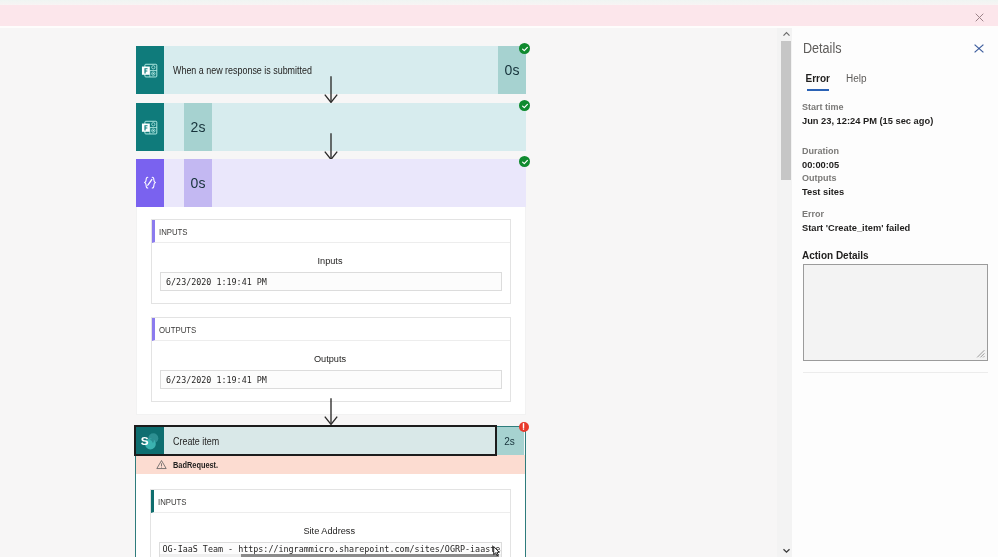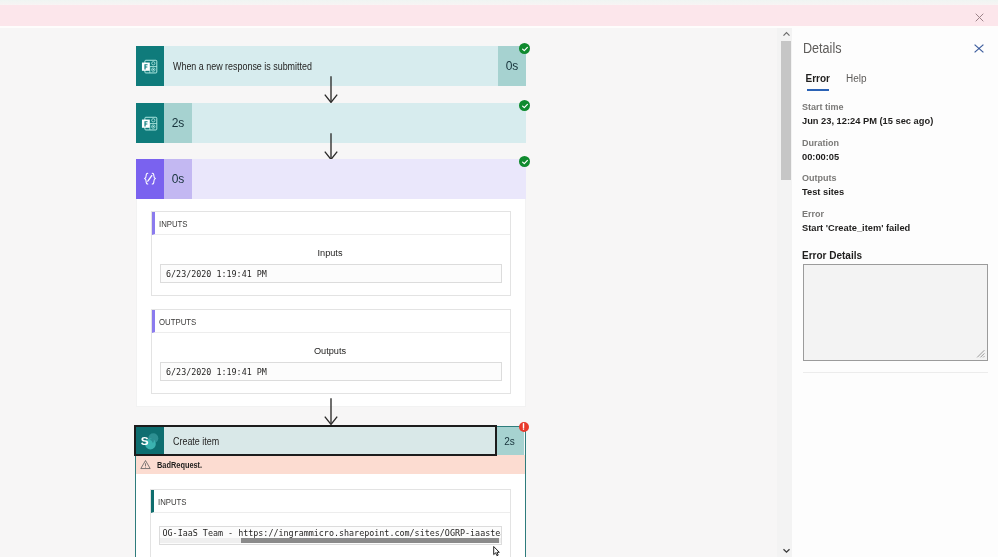--- a/index.html
+++ b/index.html
@@ -8,25 +8,25 @@
   .root { position:relative; width:998px; height:557px; overflow:hidden; background:#f7f6f6; }
 
   .banner { position:absolute; left:0; top:5px; width:998px; height:21px; background:#fce6eb; }
   .topstrip { position:absolute; left:0; top:0; width:998px; height:5px; background:linear-gradient(#eff5f2,#f8f4f4); }
   .underbar { position:absolute; left:0; top:26px; width:998px; height:3px; background:#fefdfc; }
   .banner-close { position:absolute; left:975px; top:13px; width:9px; height:9px; cursor:pointer; line-height:0; }
 
   .canvas { position:absolute; left:0; top:28px; width:777px; height:529px; background:#f7f6f6; overflow:hidden; }
 
   .node { position:absolute; left:136px; width:390px; }
-  .hdr { position:relative; height:40px; display:flex; align-items:stretch; }
+  .hdr { position:relative; height:48px; display:flex; align-items:stretch; }
   .hdr-icon { width:28px; flex:0 0 28px; display:flex; align-items:center; justify-content:center; }
   .hdr-title { flex:1 1 auto; display:flex; align-items:center; padding-left:9px; font-size:10.5px; color:#252423; }
   .hdr-title > span { display:inline-block; transform:scaleX(0.85); transform-origin:left center; white-space:nowrap; }
-  .hdr-dur { width:28px; flex:0 0 28px; display:flex; align-items:center; justify-content:center; font-size:12px; color:#16323a; }
+  .hdr-dur { width:28px; flex:0 0 28px; display:flex; align-items:center; justify-content:center; font-size:14px; color:#16323a;margin-left:20px; }
   .badge { position:absolute; width:11px; height:11px; border-radius:50%; top:-3px; right:-4px; display:flex; align-items:center; justify-content:center; }
 
   .arrow { position:absolute; left:324px; width:14px; }
 
   .cardbody { background:#fff;text-align:center; }
   .sect { background:#fff; border:1px solid #e3e3e3; margin-bottom:0; }
   .sect-hdr { height:23px; display:flex; align-items:center; padding-left:4px; font-size:9.5px; color:#3b3a39; border-bottom:1px solid #ededed; }
   .sect-hdr > span { display:inline-block; transform:scaleX(0.82); transform-origin:left center; }
   .sect-body { padding:13px 8px 12px 8px; }
   .fld-label { font-size:9.2px; color:#252423; margin-bottom:5px; line-height:11px; margin-left:-2px; }
@@ -47,21 +47,21 @@
   .errbox { position:absolute; left:10.5px; top:236px; width:185px; height:97px; border:1px solid #9b9b9b; background:#f3f3f3; padding:4px 6px 0 6px; font-size:9.1px; line-height:11.6px; color:#1f1e1d; overflow:hidden; white-space:nowrap; }
   .grip { position:absolute; right:2px; bottom:2px; width:9px; height:9px; }
   .pane-rule { position:absolute; left:10.5px; top:344px; width:185px; height:1px; background:#ececec; }
 
   
   .selnode { border:1.8px solid #2e7c7c; border-bottom:none; }
   .selbox { position:absolute; left:-1.8px; top:-1.8px; width:363px; height:31px; border:2px solid #1c1c1c; z-index:3; pointer-events:none; }
   .selhdr { background:#d9e8e8; height:28px; width:360px; margin-left:0px; }
   .selhdr .hdr-icon { width:28px; flex:0 0 28px; }
   .seldur { position:absolute; left:360px; top:0; width:28px; height:28px; background:#a6d2d0; display:flex; align-items:center; justify-content:center; font-size:10px; color:#16323a; }
-  .errbar { position:relative; background:#fcdcd1; height:19px; display:flex; align-items:center; padding-left:4px; gap:6px; }
+  .errbar { position:relative; background:#fcdcd1; height:19px; display:flex; align-items:center; padding-left:20px; gap:6px; }
   .errtext { font-size:9px; color:#201f1e; font-weight:bold; display:inline-block; transform:scaleX(0.82); transform-origin:left center; }
   .sa-box { position:relative; overflow:hidden; padding-right:0; }
   .sa-text { position:absolute; left:3px; top:1px; white-space:nowrap; }
   .sa-hsb { position:absolute; left:0; right:0; top:11px; height:5px; background:#efefef; }
   .sa-hthumb { position:absolute; left:81px; top:0; width:258px; height:5px; background:#8b8b8b; }
   .cursor { position:absolute; left:493px; top:518px; z-index:20; line-height:0; }
 
   .sb { position:absolute; left:777px; top:28px; width:16px; height:529px; background:#f3f3f3; }
   .sb-thumb { position:absolute; left:4px; top:13px; width:10px; height:139px; background:#c6c6c6; }
   .sb-btn { position:absolute; left:3px; width:12px; height:13px; display:flex; align-items:center; justify-content:center; }
@@ -222,20 +222,21 @@
             </svg>
         </span>
         <span class="errtext">BadRequest.</span>
       </div>
       <div class="cardbody" style="padding:15px 14px 0 14px">
         <div class="sect">
           <div class="sect-hdr" style="border-left:3px solid #0f6e6e">
               <span>INPUTS</span>
             </div>
           <div class="sect-body">
+            <div class="fld-label">Site Address</div>
             <div class="fld-box sa-box">
               <span class="sa-text">OG-IaaS Team - https://ingrammicro.sharepoint.com/sites/OGRP-iaasteam</span>
               <span class="sa-hsb">
                   <span class="sa-hthumb"></span>
                 </span>
             </div>
           </div>
         </div>
       </div>
     </div>
@@ -265,34 +266,34 @@
     <div class="pane-title">Details</div>
     <div class="tabs">
       <div class="tab active">Error</div>
       <div class="tab" style="margin-left:16px">Help</div>
     </div>
 
     <div class="meta" style="top:74px">
       <div class="meta-label">Start time</div>
       <div class="meta-value">Jun 23, 12:24 PM (15 sec ago)</div>
     </div>
-    <div class="meta" style="top:110px">
+    <div class="meta" style="top:118px">
       <div class="meta-label">Duration</div>
       <div class="meta-value">00:00:05</div>
     </div>
     <div class="meta" style="top:145px">
       <div class="meta-label">Outputs</div>
       <div class="meta-value">Test sites</div>
     </div>
     <div class="meta" style="top:181px">
       <div class="meta-label">Error</div>
       <div class="meta-value">Start 'Create_item' failed</div>
     </div>
     <div class="meta" style="top:221px">
-      <div class="meta-value" style="font-size:10px">Error Details</div>
+      <div class="meta-value" style="font-size:10px">Action Details</div>
     </div>
     <div class="errbox"><span class="grip"><svg width="9" height="9" viewBox="0 0 9 9">
             <path d="M8.4 1.2 L1.2 8.4 M8.4 4.4 L4.4 8.4 M8.4 7.2 L7.2 8.4" stroke="#8a8a8a" stroke-width="0.85" fill="none"></path>
           </svg></span></div>
     <div class="pane-rule"></div>
   </div>
 
   <div class="pane-close">
     <svg width="10" height="9" viewBox="0 0 10 9">
         <path d="M0.6 0.6 L9.4 8.4 M9.4 0.6 L0.6 8.4" stroke="#3e5e9e" stroke-width="1.25" fill="none"></path>

